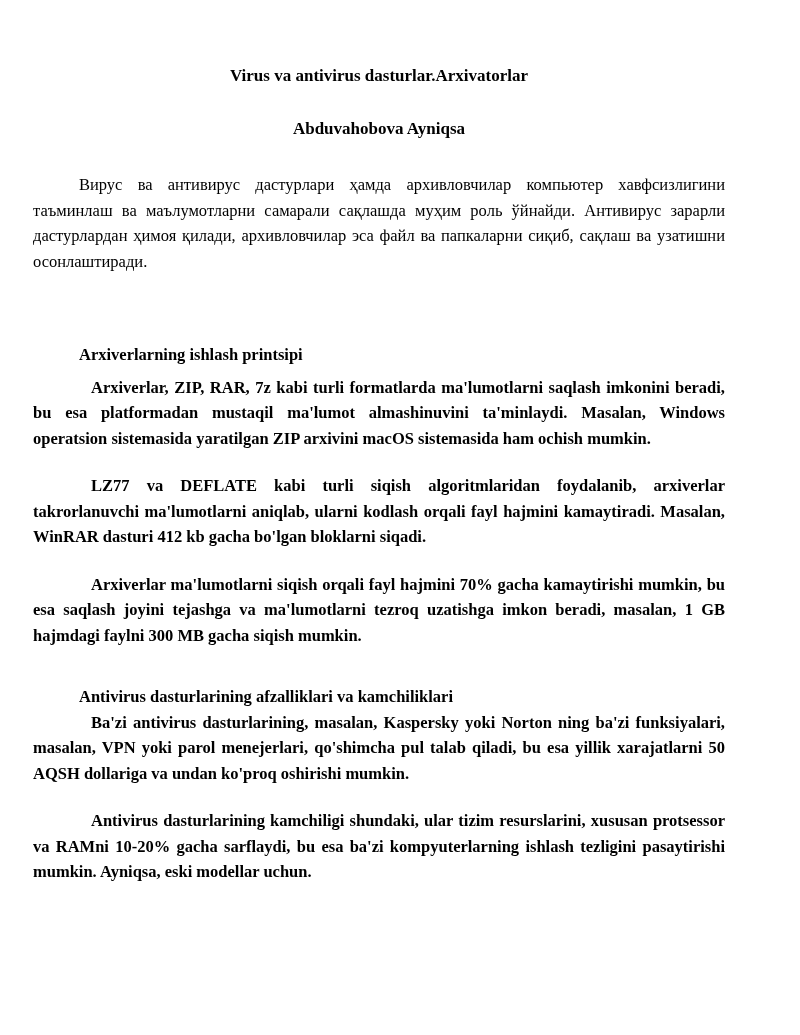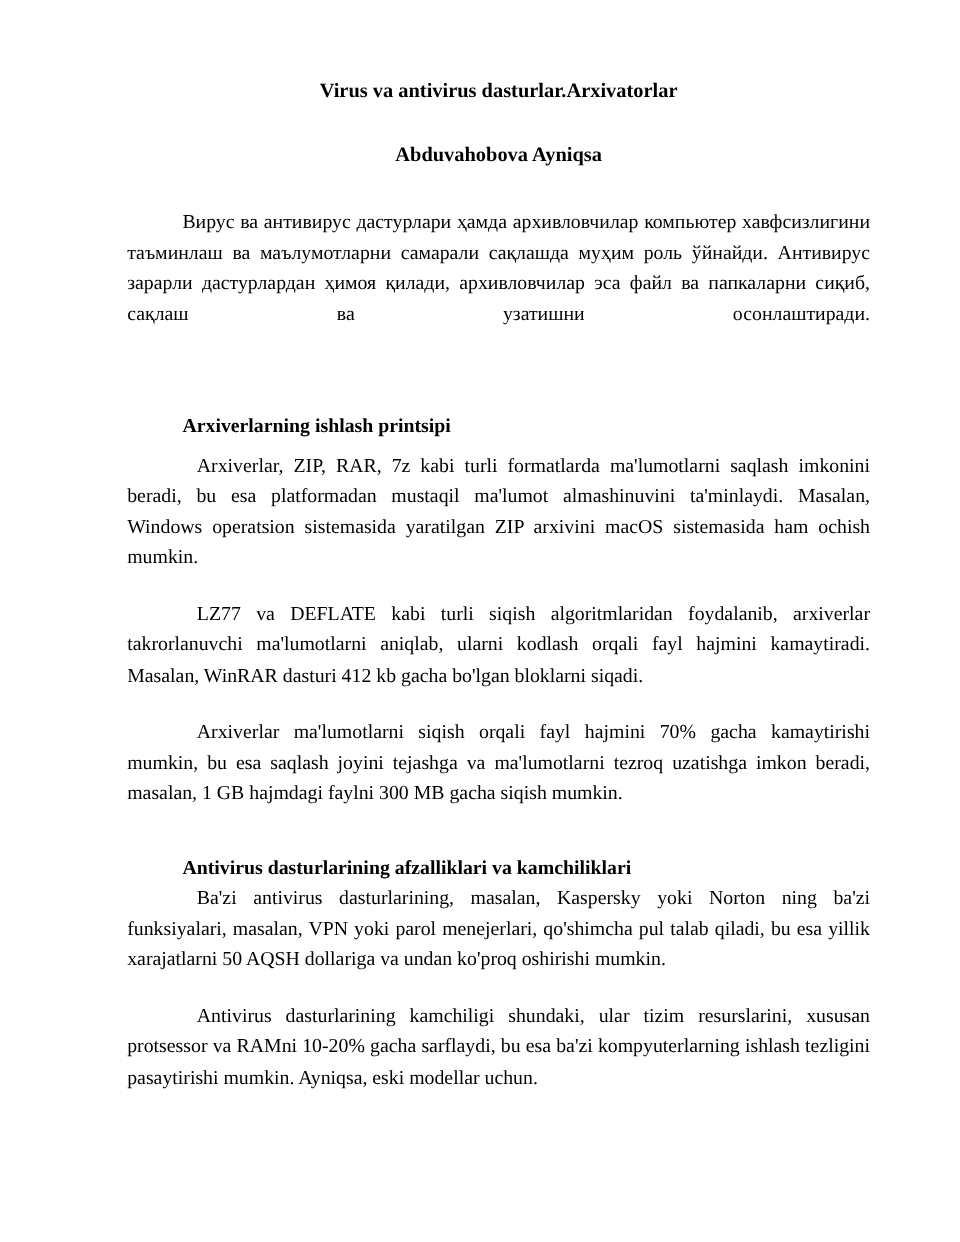--- a/index.html
+++ b/index.html
@@ -6,21 +6,21 @@
   html, body { background: #ffffff; }
   body {
     font-family: "Liberation Serif", "DejaVu Serif", serif;
     color: #000000;
   }
   .page {
     width: 800px;
     height: 1035px;
     margin: 0 auto;
     background: #ffffff;
-    padding: 66px 75px 40px 106px;
+    padding: 66px 75px 40px 33px;
     overflow: hidden;
     border-radius: 20px;
   }
   .doc-title {
     text-align: center;
     font-weight: bold;
     font-size: 17px;
     margin-bottom: 33px;
   }
   .doc-author {
@@ -56,21 +56,21 @@
     font-weight: bold;
     font-size: 16.5px;
     line-height: 25.5px;
     padding-left: 46px;
     margin-bottom: 0;
   }
   .section-heading.gap-below { margin-bottom: 7px; }
   .para + .para { margin-top: 22px; }
   .section-2 { margin-top: 36px; }
   .section-2 .first-after-heading { margin-top: 0; }
-  p.para.indent-lg { text-indent: 58px; }
+  p.para.indent-lg { text-indent: 58px; font-weight: bold; }
 </style>
 </head>
 <body>
 
 <div class="page">
 
   <h1 class="doc-title">Virus va antivirus dasturlar.Arxivatorlar</h1>
 
   <h2 class="doc-author">Abduvahobova Ayniqsa</h2>
 

